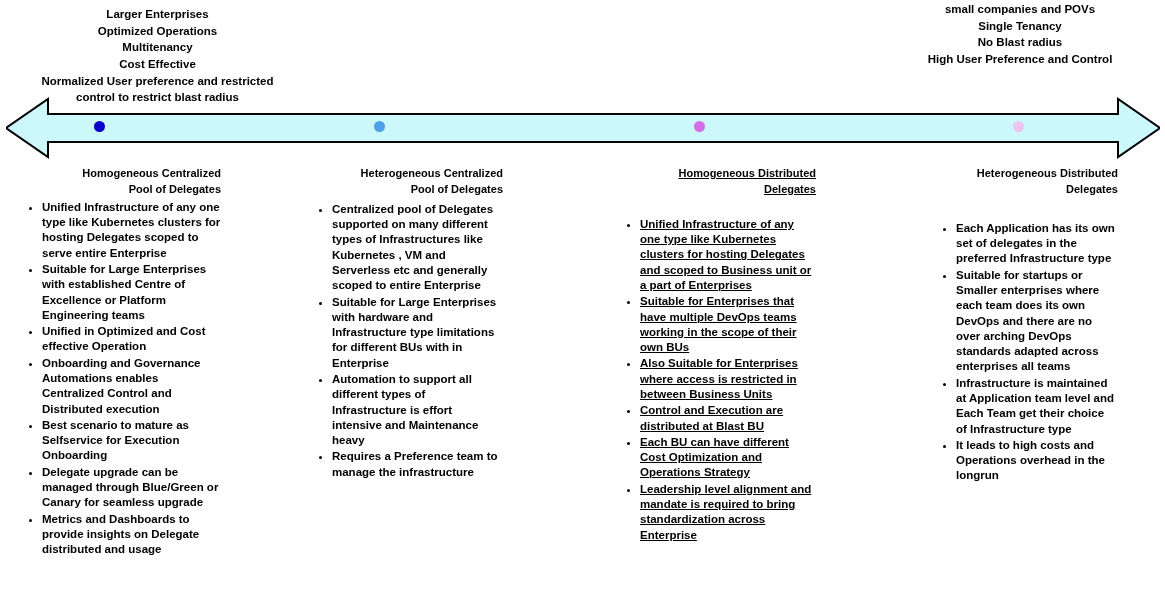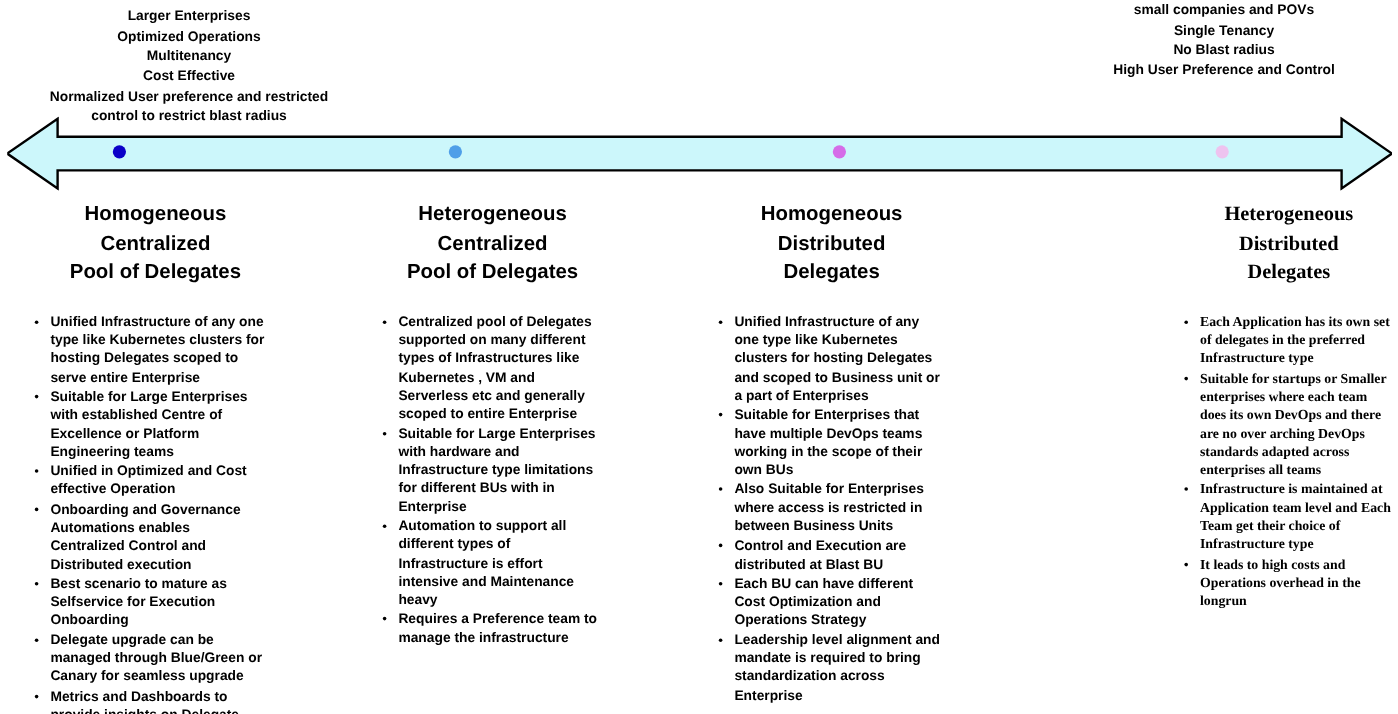--- a/index.html
+++ b/index.html
@@ -49,52 +49,52 @@
     border-radius: 50%;
     top: 121px;
   }
 
   
   .col {
     position: absolute;
     top: 166px;
   }
   .col-title {
-    font-size: 17px;
+    font-size: 11px;
     font-weight: bold;
-    text-align: center;
+    text-align: right;
     line-height: 1.45;
     white-space: pre-line;
-    margin: 0 0 22px 0;
+    margin: 0 0 2px 0;
   }
   .col-list {
     margin: 0;
     padding-left: 18px;
     font-size: 11.5px;
     font-weight: bold;
     line-height: 1.33;
   }
   .col-list li {
     margin-bottom: 1px;
   }
 
   #col-0 { left: 16px;  width: 205px; }
   #col-1 { left: 310px; width: 193px; }
-  #col-2 { left: 592px; width: 196px; }
-  #col-3 { left: 976px; width: 186px; font-family: Liberation Serif, serif; }
+  #col-2 { left: 620px; width: 196px; text-decoration: underline; }
+  #col-3 { left: 932px; width: 186px; }
 
   #col-0 .col-title { padding-left: 22px; }
   #col-1 .col-title { padding-left: 8px; }
   #col-2 .col-title { padding-left: 6px; }
   #col-3 .col-title { padding-left: 10px; }
 
   #col-0 .col-list { padding-left: 26px; }
   #col-1 .col-list { margin-top: 4px; padding-left: 22px; }
   #col-2 .col-list { margin-top: 19px; padding-left: 20px; }
-  #col-3 .col-list { margin-top: 8px; padding-left: 24px; }
+  #col-3 .col-list { margin-top: 23px; padding-left: 24px; }
 </style>
 </head>
 <body>
 
 <div class="canvas">
 
   <div class="top-note" id="top-note-left">Larger Enterprises
 Optimized Operations
 Multitenancy
 Cost Effective

